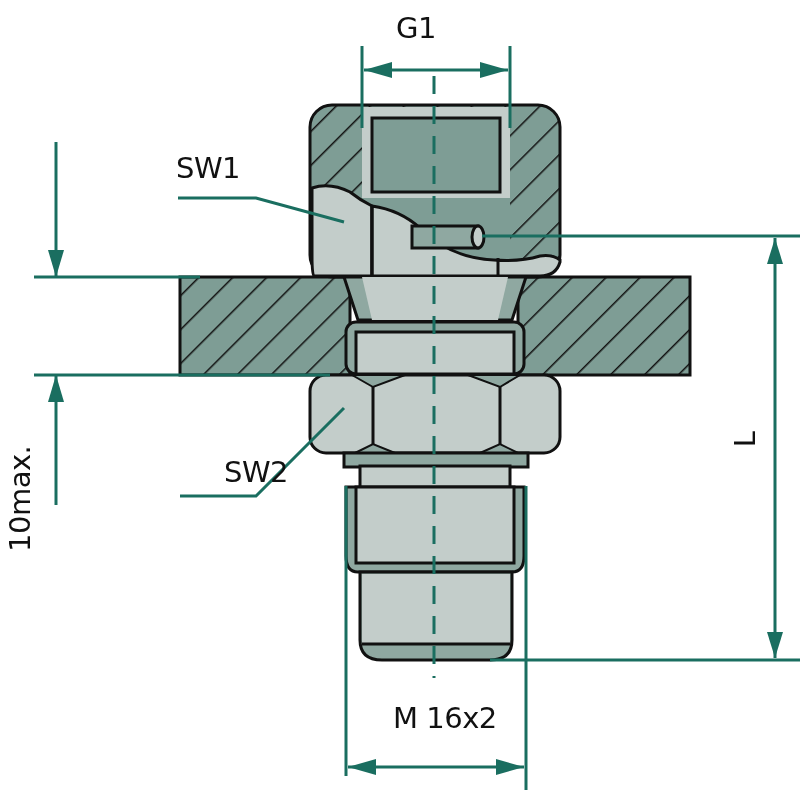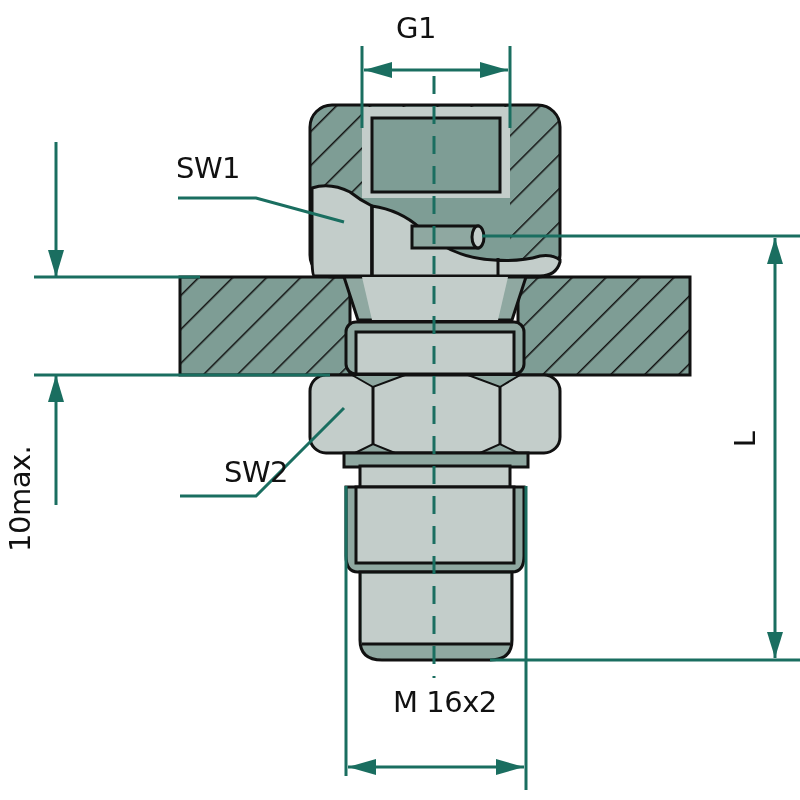--- a/index.html
+++ b/index.html
@@ -2,21 +2,21 @@
 <html><head>
   <meta charset="utf-8">
   <style>
     html, body { margin: 0; padding: 0; background: #ffffff; }
     body { width: 800px; height: 800px; overflow: hidden; position: relative; font-family: "DejaVu Sans", sans-serif; }
     #canvas { position: absolute; left: 0; top: 0; width: 800px; height: 800px; }
     .lbl { position: absolute; color: #111; font-family: "DejaVu Sans", sans-serif; font-size: 29px; line-height: 1; letter-spacing: -0.5px; white-space: nowrap; }
     #lbl-g1 { left: 396px; top: 14px; }
     #lbl-sw1 { left: 176px; top: 154px; }
     #lbl-sw2 { left: 180px; top: 458px; margin-left: 44px; }
-    #lbl-m16 { left: 393px; top: 688px; text-align: right; }
+    #lbl-m16 { left: 393px; top: 704px; text-align: right; }
     #lbl-10max { left: 6px; top: 432px; transform-origin: 0 0; transform: rotate(-90deg) translate(-120px, 0); }
     #lbl-l { left: 738px; top: 425px; transform-origin: 50% 50%; transform: rotate(-90deg); }
   </style>
 </head>
 <body>
 
 <div id="drawing">
   <svg id="canvas" viewBox="0 0 800 800" xmlns="http://www.w3.org/2000/svg">
     <defs>
       <pattern id="hatch" patternUnits="userSpaceOnUse" width="24" height="24" patternTransform="rotate(45)">

